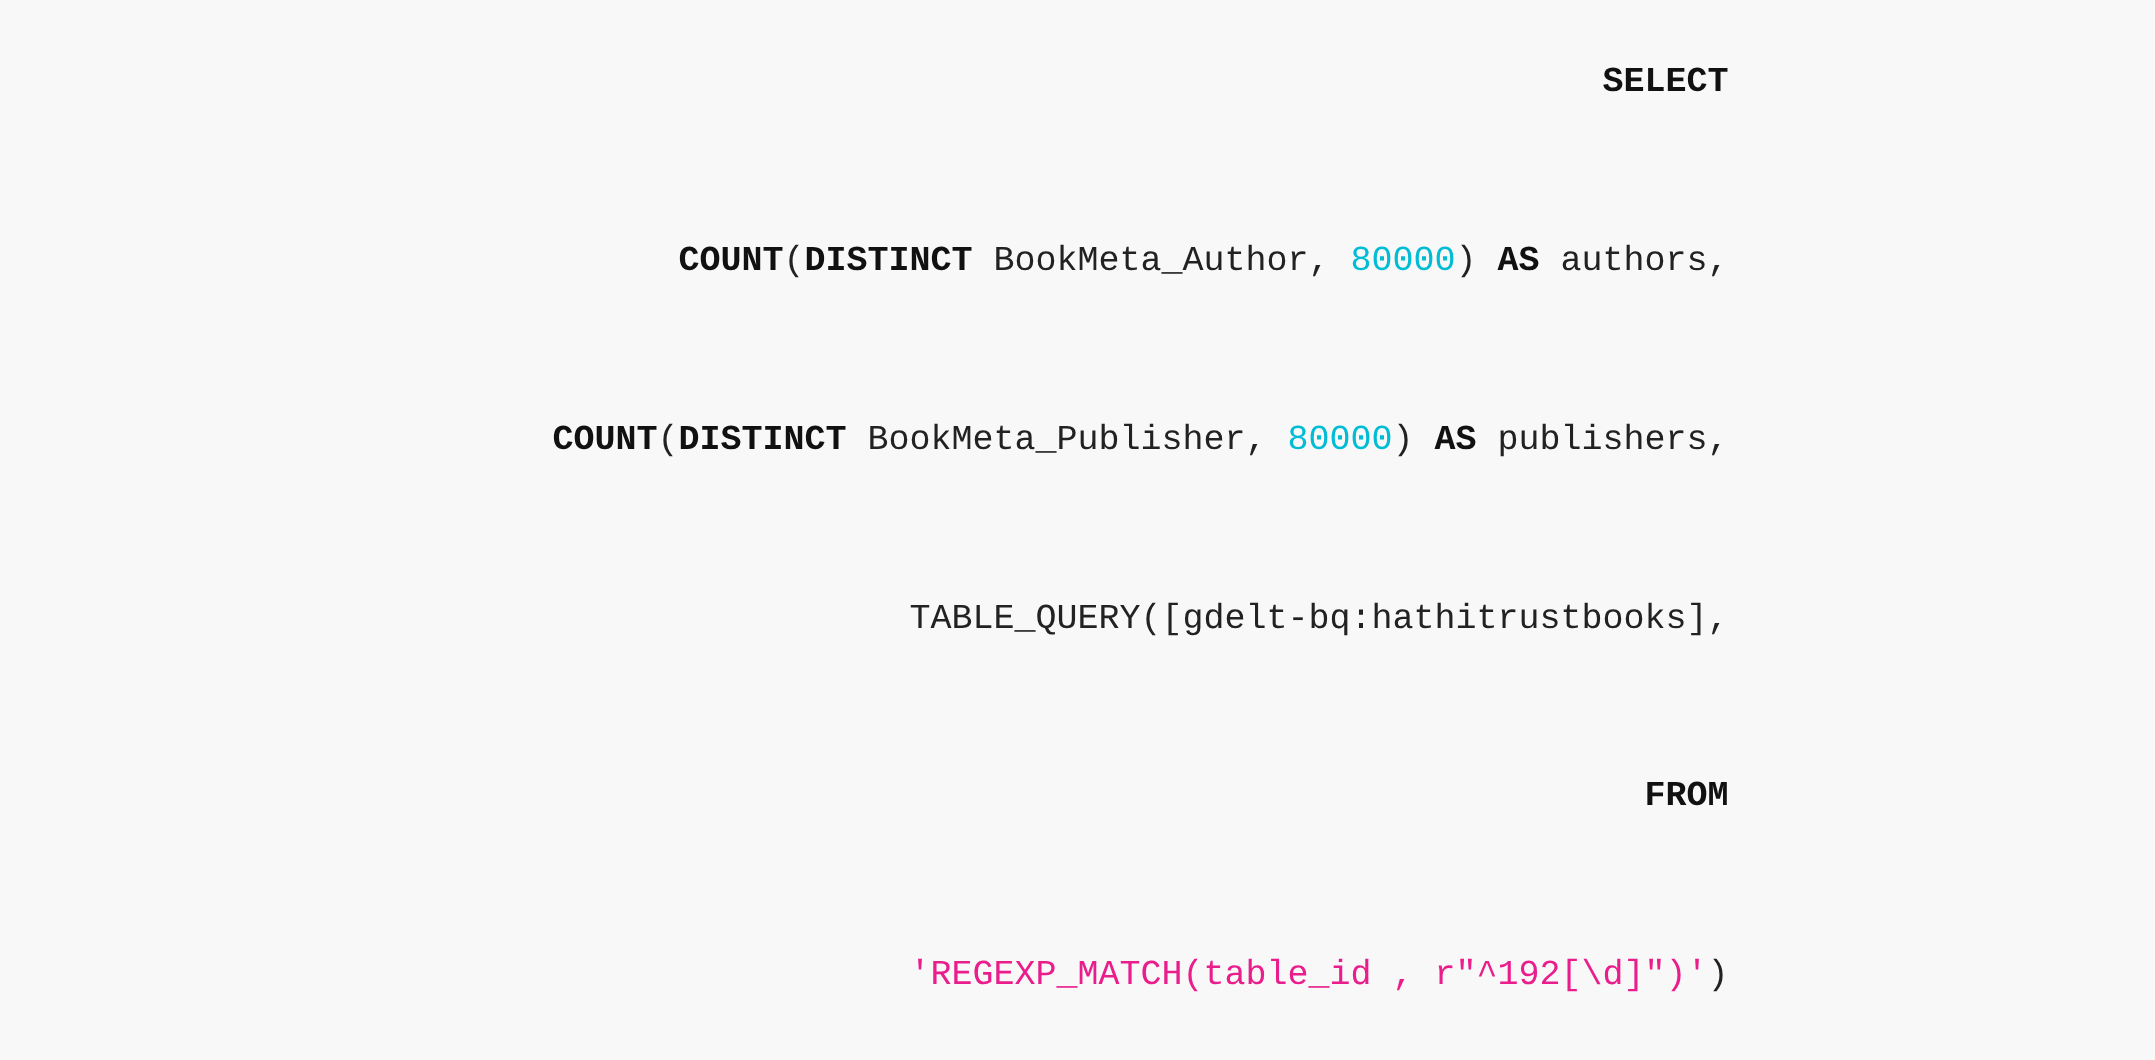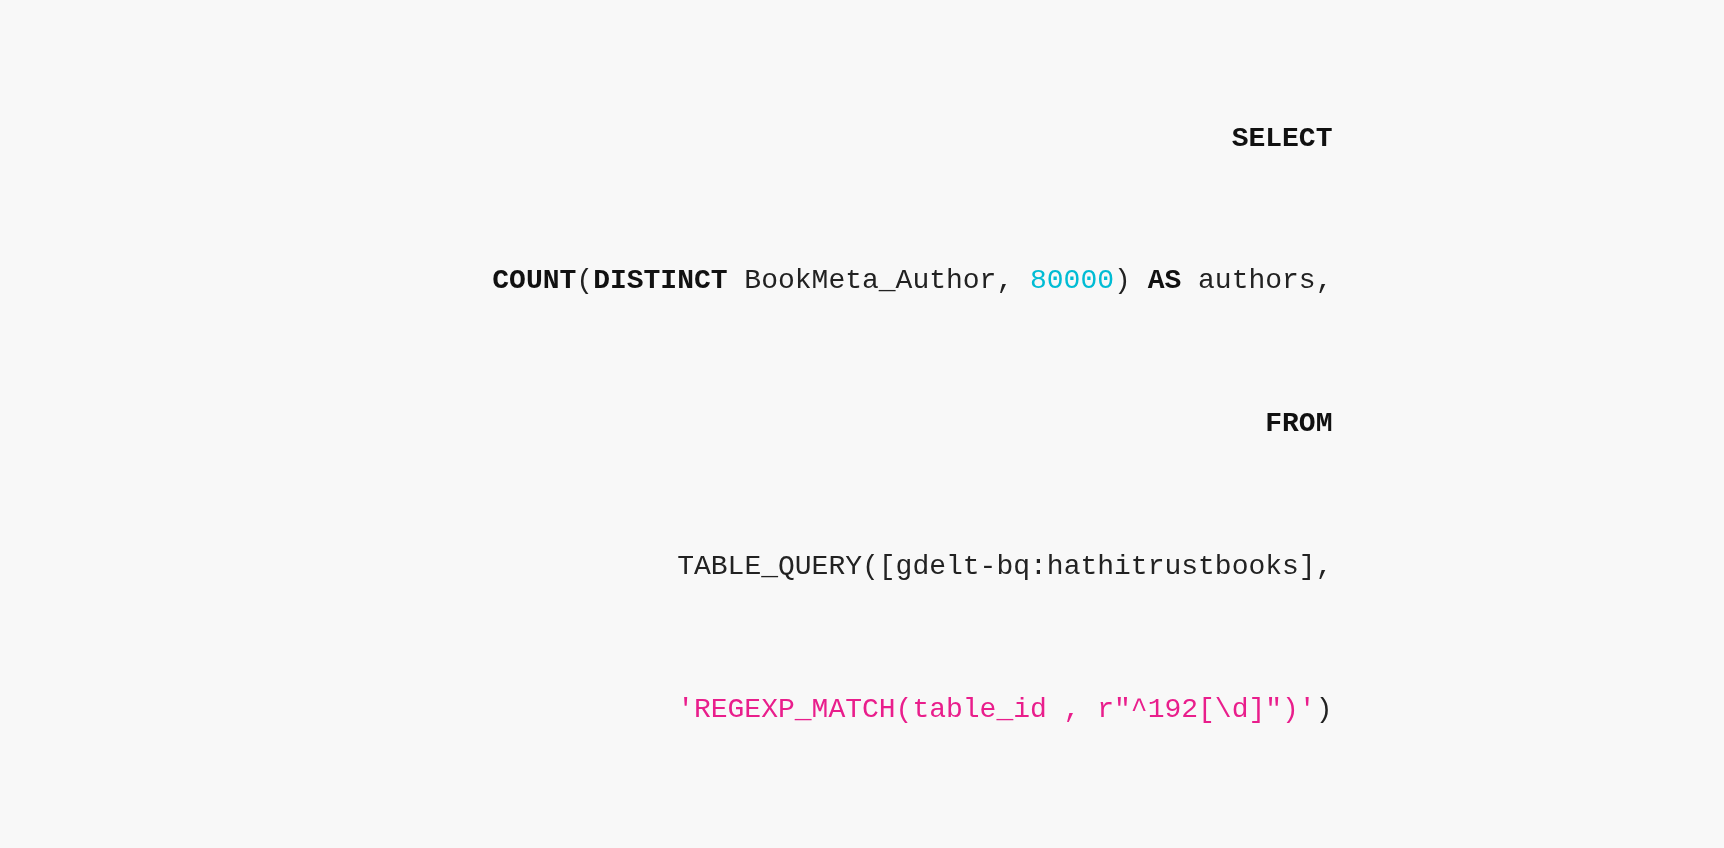--- a/index.html
+++ b/index.html
@@ -62,22 +62,25 @@
 </head>
 <body>
 
 <div class="code-block">
   <span class="line">
     <span class="kw">SELECT</span>
   </span>
   <span class="line indent1">
     <span class="kw">COUNT</span><span class="normal">(</span><span class="kw">DISTINCT</span><span class="normal"> BookMeta_Author, </span><span class="num">80000</span><span class="normal">) </span><span class="kw">AS</span><span class="normal"> authors,</span>
   </span>
-  <span class="line">
-    <span class="kw">FROM</span>
+  <span class="line indent1">
+    <span class="kw">COUNT</span><span class="normal">(</span><span class="kw">DISTINCT</span><span class="normal"> BookMeta_Publisher, </span><span class="num">80000</span><span class="normal">) </span><span class="kw">AS</span><span class="normal"> publishers,</span>
   </span>
   <span class="line indent1">
     <span class="normal">TABLE_QUERY([gdelt-bq:hathitrustbooks],</span>
+  </span>
+  <span class="line">
+    <span class="kw">FROM</span>
   </span>
   <span class="line indent2">
     <span class="str">'REGEXP_MATCH(table_id , r"^192[\d]")'</span><span class="normal">)</span>
   </span>
 </div>
 
 </body></html>

